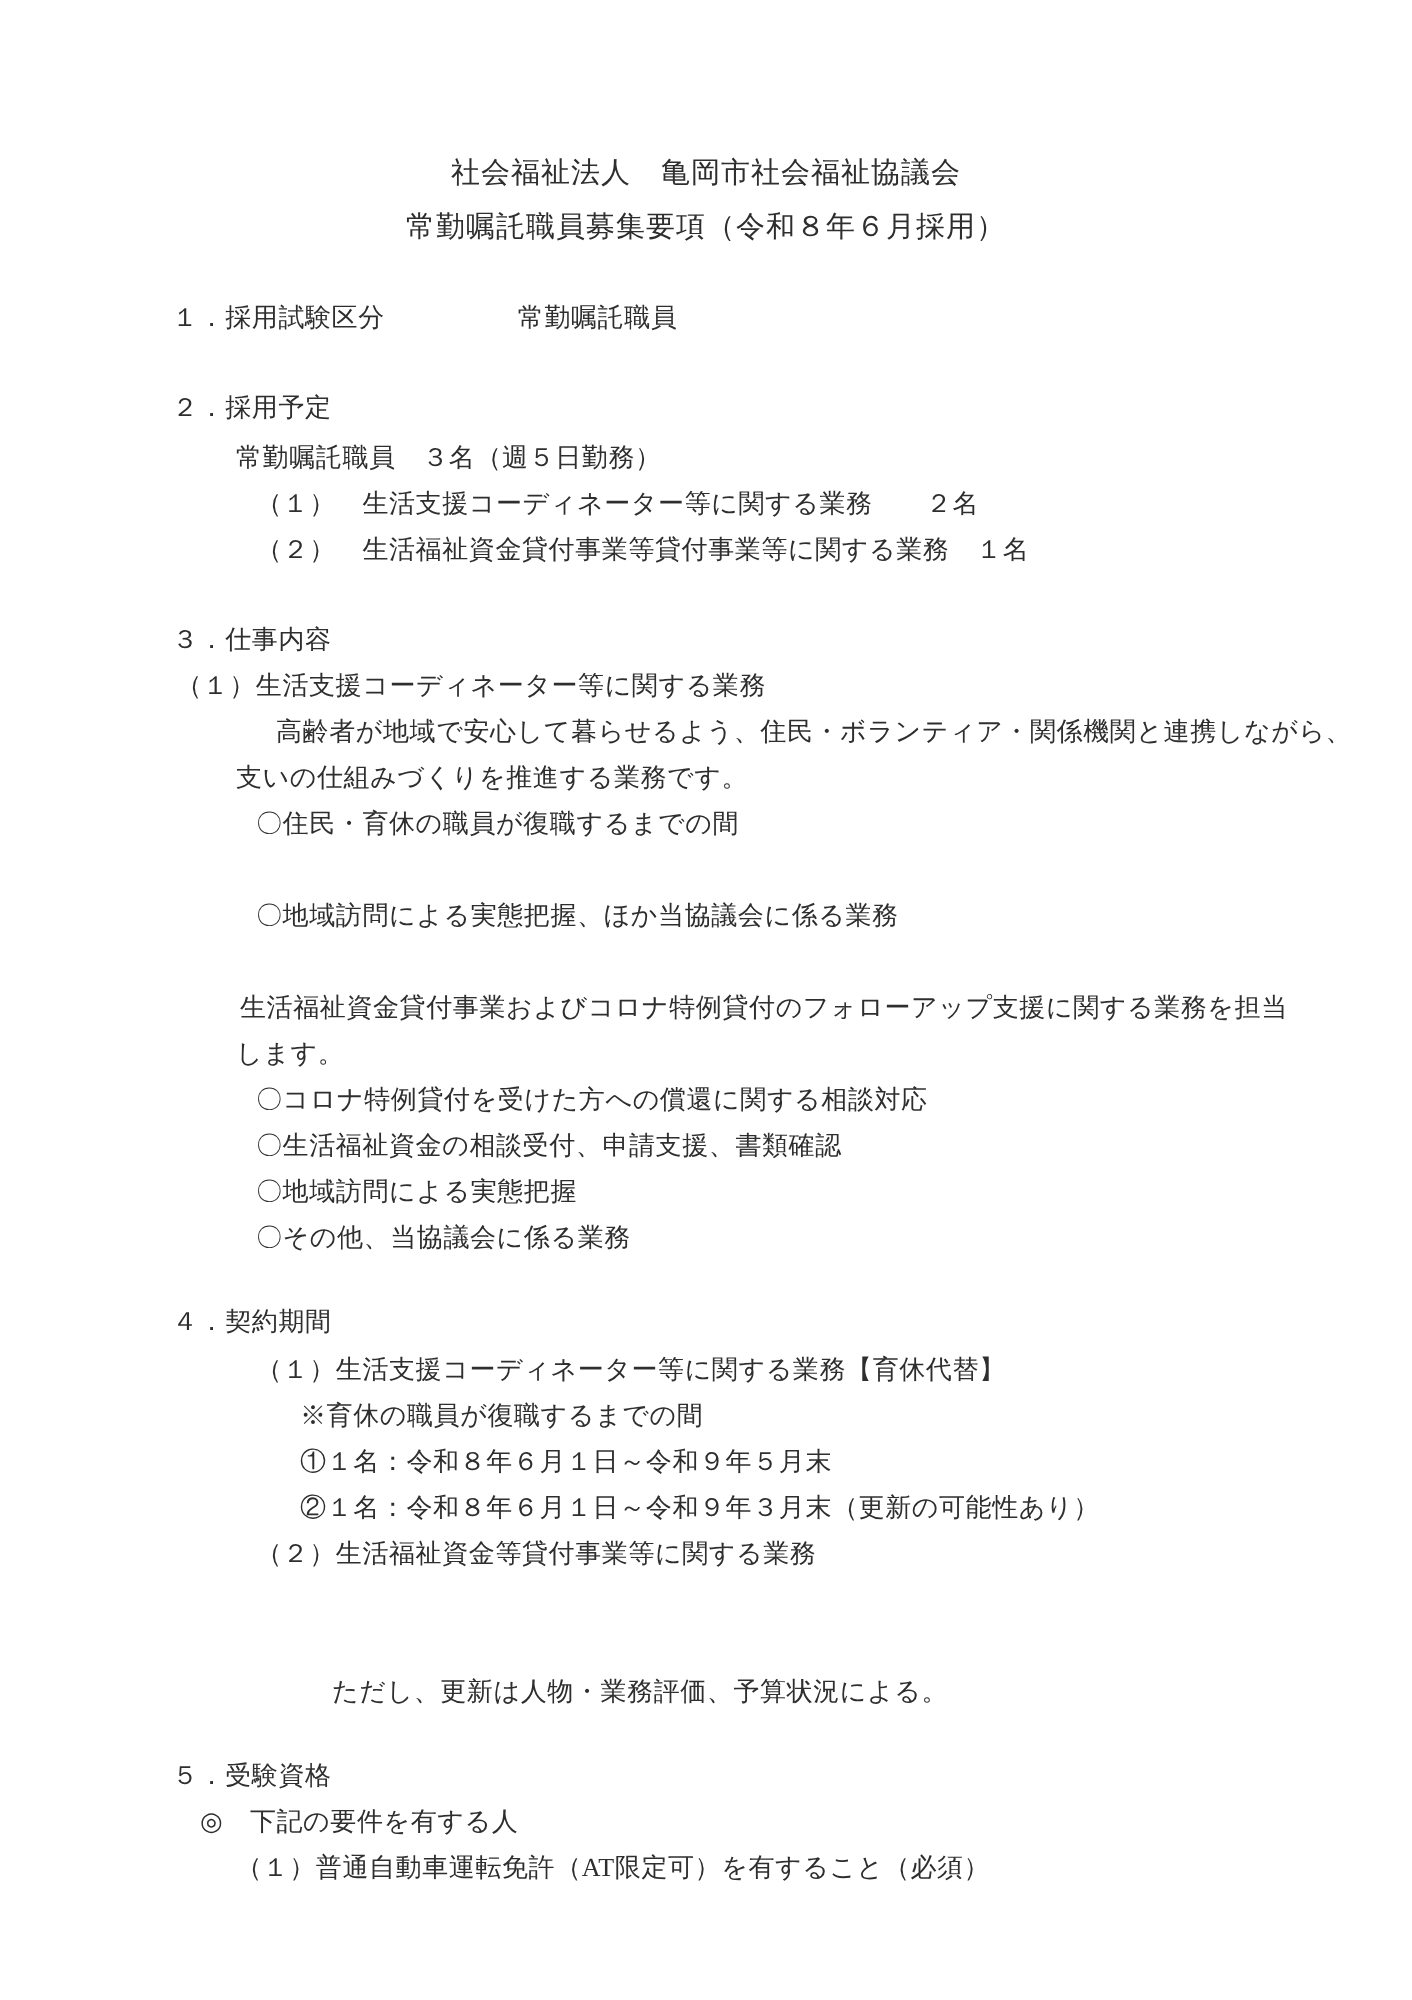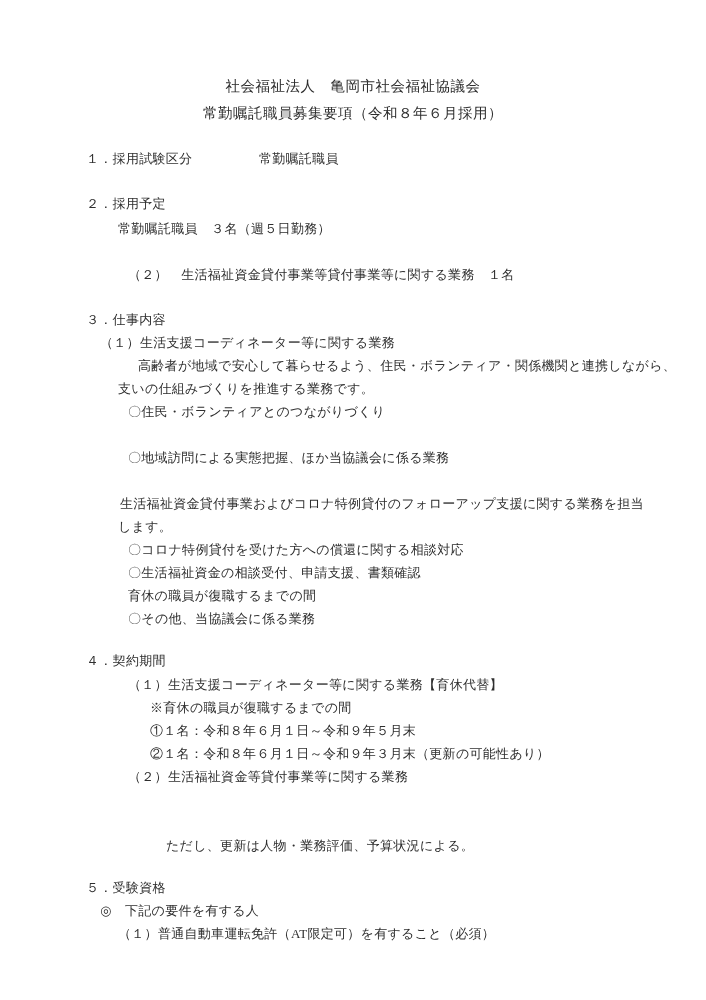--- a/index.html
+++ b/index.html
@@ -37,33 +37,34 @@
 
 <div class="page">
 
   <div class="title-line" style="top:77px">社会福祉法人　亀岡市社会福祉協議会</div>
   <div class="title-line" style="top:104px">常勤嘱託職員募集要項（令和８年６月採用）</div>
 
   <div class="ln" style="top:150px;left:86px">１．採用試験区分　　　　　常勤嘱託職員</div>
 
   <div class="ln" style="top:195px;left:86px">２．採用予定</div>
   <div class="ln" style="top:220px;left:118px">常勤嘱託職員　３名（週５日勤務）</div>
+  <div class="ln" style="top:243px;left:128px">（１）　生活支援コーディネーター等に関する業務　　２名</div>
   <div class="ln" style="top:266px;left:128px">（２）　生活福祉資金貸付事業等貸付事業等に関する業務　１名</div>
 
   <div class="ln" style="top:311px;left:86px">３．仕事内容</div>
-  <div class="ln" style="top:334px;left:100px">（１）生活支援コーディネーター等に関する業務</div>
+  <div class="ln" style="top:334px;left:88px">（１）生活支援コーディネーター等に関する業務</div>
   <div class="ln" style="top:357px;left:138px">高齢者が地域で安心して暮らせるよう、住民・ボランティア・関係機関と連携しながら、</div>
   <div class="ln" style="top:380px;left:118px">支いの仕組みづくりを推進する業務です。</div>
-  <div class="ln" style="top:403px;left:128px">〇住民・ボランティアとのつながりづくり</div>
+  <div class="ln" style="top:403px;left:128px">〇住民・育休の職員が復職するまでの間</div>
   <div class="ln" style="top:449px;left:128px">〇地域訪問による実態把握、ほか当協議会に係る業務</div>
   <div class="ln" style="top:495px;left:120px">生活福祉資金貸付事業およびコロナ特例貸付のフォローアップ支援に関する業務を担当</div>
   <div class="ln" style="top:518px;left:118px">します。</div>
   <div class="ln" style="top:541px;left:128px">〇コロナ特例貸付を受けた方への償還に関する相談対応</div>
   <div class="ln" style="top:564px;left:128px">〇生活福祉資金の相談受付、申請支援、書類確認</div>
-  <div class="ln" style="top:587px;left:128px">育休の職員が復職するまでの間</div>
+  <div class="ln" style="top:587px;left:128px">〇地域訪問による実態把握</div>
   <div class="ln" style="top:610px;left:128px">〇その他、当協議会に係る業務</div>
 
   <div class="ln" style="top:652px;left:86px">４．契約期間</div>
   <div class="ln" style="top:676px;left:128px">（１）生活支援コーディネーター等に関する業務【育休代替】</div>
   <div class="ln" style="top:699px;left:150px">※育休の職員が復職するまでの間</div>
   <div class="ln" style="top:722px;left:150px">①１名：令和８年６月１日～令和９年５月末</div>
   <div class="ln" style="top:745px;left:150px">②１名：令和８年６月１日～令和９年３月末（更新の可能性あり）</div>
   <div class="ln" style="top:768px;left:128px">（２）生活福祉資金等貸付事業等に関する業務</div>
   <div class="ln" style="top:837px;left:166px">ただし、更新は人物・業務評価、予算状況による。</div>
 

